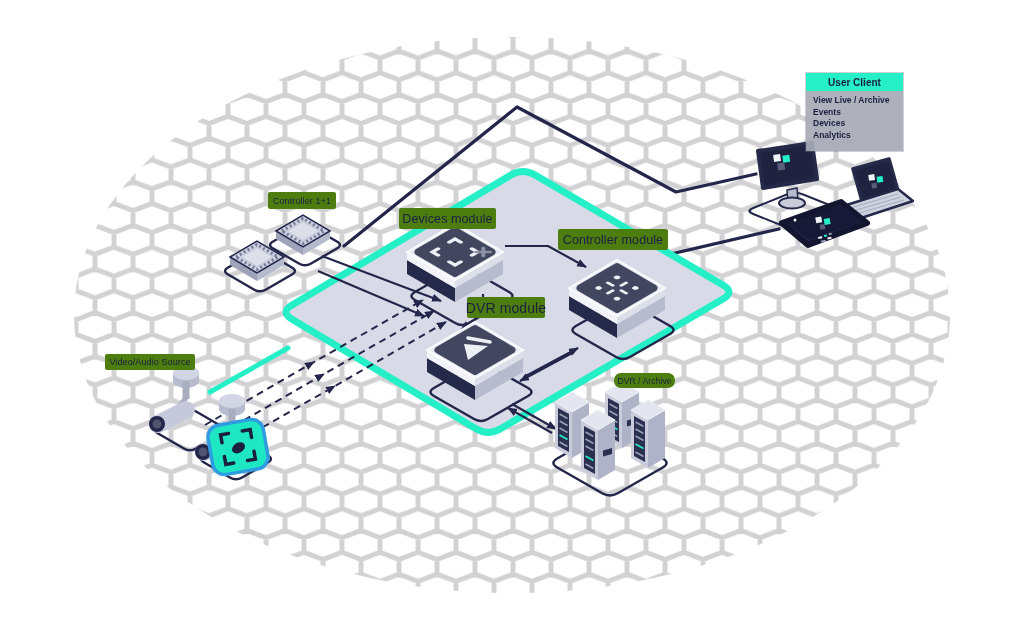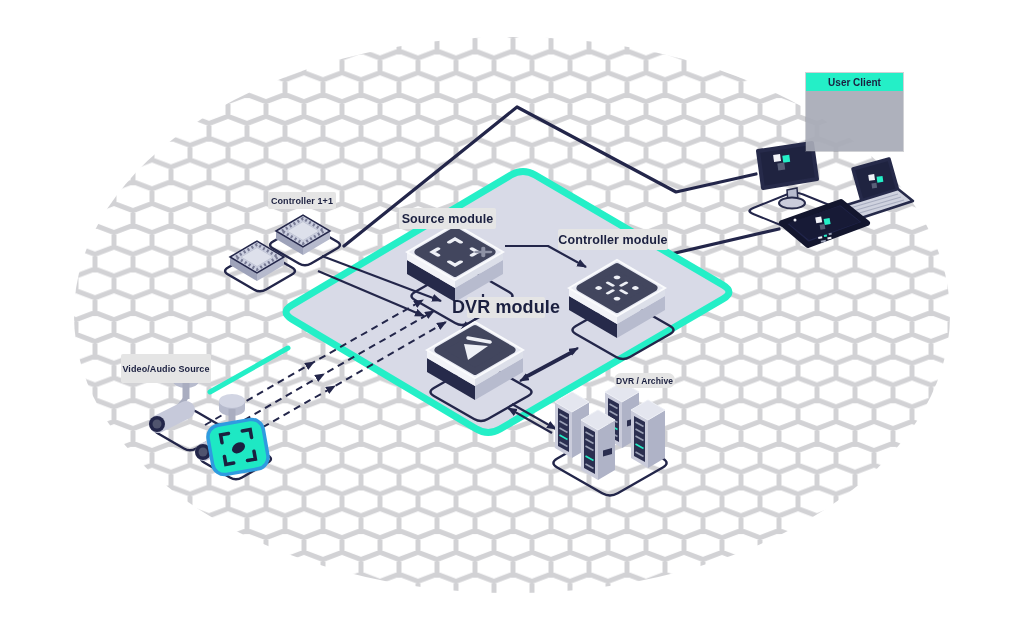--- a/index.html
+++ b/index.html
@@ -1,26 +1,26 @@
 <!DOCTYPE html>
 <html><head>
 <meta charset="utf-8">
 <style>
   html,body{margin:0;padding:0;background:#ffffff;}
   .stage{position:relative;width:1024px;height:624px;overflow:hidden;background:#ffffff;
          font-family:"Liberation Sans",sans-serif;}
   .stage svg.scene{position:absolute;left:0;top:0;}
   .chip{position:absolute;display:flex;align-items:center;justify-content:center;
-        background:#e5e5e5;color:#1B2040;font-weight:bold;border-radius:2px;
+        background:#4d7c0f;color:#1B2040;font-weight:normal;border-radius:2px;
         white-space:nowrap;letter-spacing:.1px;}
   .chip-controller{left:268px;top:192px;width:68px;height:17px;font-size:9px;}
   .chip-capture{left:399px;top:208px;width:97px;height:21px;font-size:12.5px;}
   .chip-streaming{left:558px;top:229px;width:110px;height:21px;font-size:12.5px;}
-  .chip-dvr{left:467px;top:297px;width:78px;height:21px;font-size:18px;}
-  .chip-source{left:121px;top:354px;width:90px;height:29px;font-size:9px;}
+  .chip-dvr{left:467px;top:297px;width:78px;height:21px;font-size:14px;}
+  .chip-source{left:105px;top:354px;width:90px;height:16px;font-size:9px;}
   .chip-archive{left:614px;top:373px;width:61px;height:15px;font-size:8.5px;border-radius:7px;}
   .uc-panel{position:absolute;left:806px;top:73px;width:97px;height:78px;
             background:rgba(167,170,182,.92);box-shadow:0 0 0 1px rgba(120,122,135,.35);}
   .uc-head{height:18px;background:#24EFC7;color:#1B2040;font-size:10px;font-weight:bold;
            display:flex;align-items:center;justify-content:center;}
   .uc-items{padding:4px 0 0 7px;}
   .uc-item{font-size:8.5px;font-weight:bold;color:#1B2040;line-height:11.5px;}
 </style>
 </head>
 <body>
@@ -273,23 +273,29 @@
         <rect x="0" y="-1" width="3" height="2" fill="#24EFC7"></rect>
         <rect x="5" y="-2" width="3" height="2" fill="#9AA0B6"></rect>
         <rect x="-4" y="4" width="5" height="2" fill="#9AA0B6"></rect>
         <rect x="3" y="2" width="4" height="2" fill="#F2F3F8"></rect>
       </g>
     </g>
   </g>
 </svg>
 
 <div class="chip chip-controller">Controller 1+1</div>
-<div class="chip chip-capture">Source module</div>
+<div class="chip chip-capture">Devices module</div>
 <div class="chip chip-streaming">Controller module</div>
 <div class="chip chip-dvr">DVR module</div>
 <div class="chip chip-source">Video/Audio Source</div>
 <div class="chip chip-archive">DVR / Archive</div>
 
 <div class="uc-panel">
   <div class="uc-head">User Client</div>
+  <div class="uc-items">
+    <div class="uc-item">View Live / Archive</div>
+    <div class="uc-item">Events</div>
+    <div class="uc-item">Devices</div>
+    <div class="uc-item">Analytics</div>
+  </div>
 </div>
 
 </div>
 
 </body></html>

